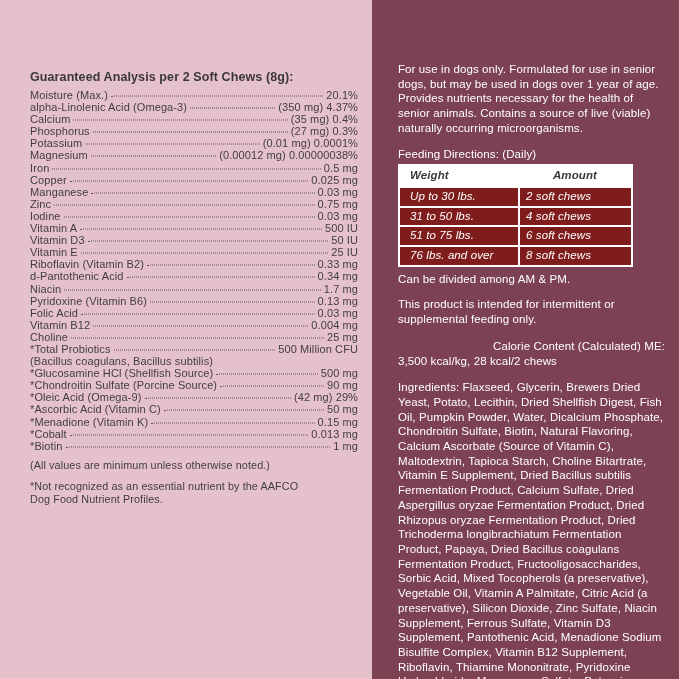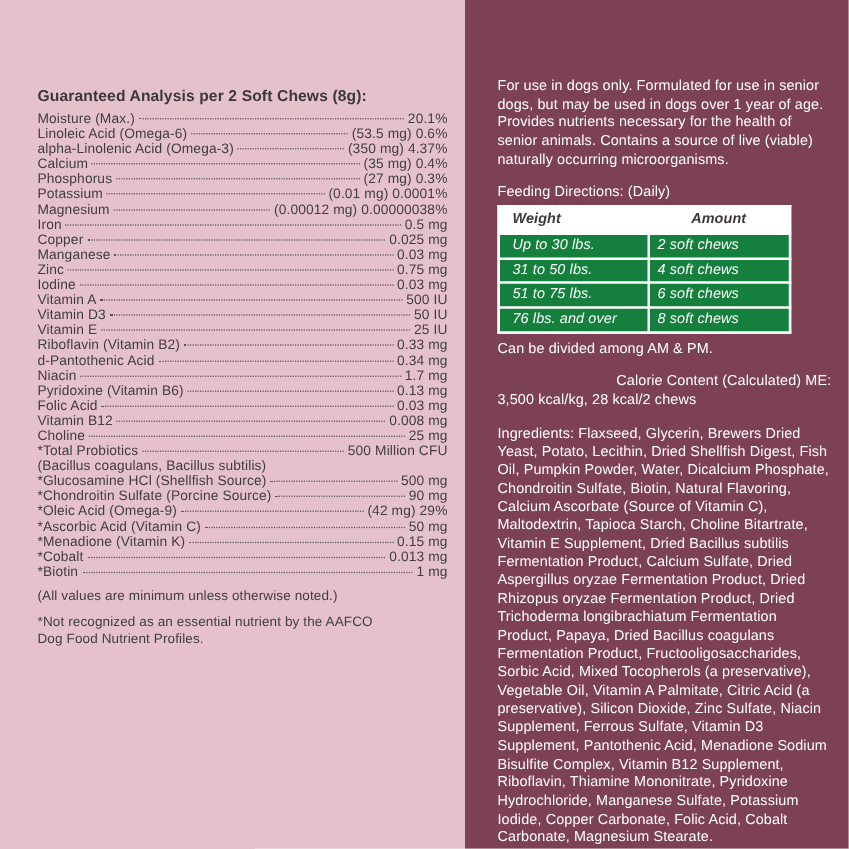--- a/index.html
+++ b/index.html
@@ -36,21 +36,21 @@
   .bold { font-weight: normal; text-align: right; }
   .feed-label { margin-top: 11px; }
   .feed-table { border-collapse: collapse; margin-top: 3px; background: #FFFFFF; border: 2px solid #FFFFFF; font-style: italic; }
   .feed-table th {
     background: #FFFFFF; color: #3B373A; font-size: 11.5px; font-weight: bold;
     padding: 2px 6px 3px 6px;
   }
   .feed-table th.col-weight { text-align: left; padding-left: 10px; width: 120px; }
   .feed-table th.col-amount { text-align: center; width: 113px; }
   .feed-table td {
-    background: #15803d; color: #FFFFFF; font-size: 11.5px;
+    background: #7f1d1d; color: #FFFFFF; font-size: 11.5px;
     border: 2px solid #FFFFFF; padding: 1px 6px 2px 6px;
   }
   .feed-table td.cell-weight { text-align: left; padding-left: 10px; }
   .feed-table td.cell-amount { text-align: left; }
   .after-table { margin-top: 5px; }
   .para-gap { margin-top: 11px; }
   .cal-head { margin-top: 12px; }
   .ingredients { margin-top: 12px; }
 </style>
 </head>
@@ -60,25 +60,20 @@
 
   <section class="left-panel">
     <h2 class="ga-heading">Guaranteed Analysis per 2 Soft Chews (8g):</h2>
     <div class="ga-list">
         <div class="ga-row">
           <span class="ga-label">Moisture (Max.)</span>
           <span class="ga-leader"></span>
           <span class="ga-value">20.1%</span>
         </div>
         <div class="ga-row">
-          <span class="ga-label">Linoleic Acid (Omega-6)</span>
-          <span class="ga-leader"></span>
-          <span class="ga-value">(53.5 mg) 0.6%</span>
-        </div>
-        <div class="ga-row">
           <span class="ga-label">alpha-Linolenic Acid (Omega-3)</span>
           <span class="ga-leader"></span>
           <span class="ga-value">(350 mg) 4.37%</span>
         </div>
         <div class="ga-row">
           <span class="ga-label">Calcium</span>
           <span class="ga-leader"></span>
           <span class="ga-value">(35 mg) 0.4%</span>
         </div>
         <div class="ga-row">
@@ -157,21 +152,21 @@
           <span class="ga-value">0.13 mg</span>
         </div>
         <div class="ga-row">
           <span class="ga-label">Folic Acid</span>
           <span class="ga-leader"></span>
           <span class="ga-value">0.03 mg</span>
         </div>
         <div class="ga-row">
           <span class="ga-label">Vitamin B12</span>
           <span class="ga-leader"></span>
-          <span class="ga-value">0.008 mg</span>
+          <span class="ga-value">0.004 mg</span>
         </div>
         <div class="ga-row">
           <span class="ga-label">Choline</span>
           <span class="ga-leader"></span>
           <span class="ga-value">25 mg</span>
         </div>
         <div class="ga-row">
           <span class="ga-label">*Total Probiotics</span>
           <span class="ga-leader"></span>
           <span class="ga-value">500 Million CFU</span>
@@ -247,20 +242,21 @@
           </tr>
           <tr>
             <td class="cell-weight">76 lbs. and over</td>
             <td class="cell-amount">8 soft chews</td>
           </tr>
         </tbody>
     </table>
 
     <p class="after-table">Can be divided among AM &amp; PM.</p>
 
+    <p class="para-gap">This product is intended for intermittent or supplemental feeding only.</p>
 
     <p class="cal-head bold">Calorie Content (Calculated) ME:</p>
     <p class="cal-value">3,500 kcal/kg, 28 kcal/2 chews</p>
 
     <p class="ingredients"><span class="bold">Ingredients:</span>
       <span>Flaxseed, Glycerin, Brewers Dried Yeast, Potato, Lecithin, Dried Shellfish Digest, Fish Oil, Pumpkin Powder, Water, Dicalcium Phosphate, Chondroitin Sulfate, Biotin, Natural Flavoring, Calcium Ascorbate (Source of Vitamin C), Maltodextrin, Tapioca Starch, Choline Bitartrate, Vitamin E Supplement, Dried Bacillus subtilis Fermentation Product, Calcium Sulfate, Dried Aspergillus oryzae Fermentation Product, Dried Rhizopus oryzae Fermentation Product, Dried Trichoderma longibrachiatum Fermentation Product, Papaya, Dried Bacillus coagulans Fermentation Product, Fructooligosaccharides, Sorbic Acid, Mixed Tocopherols (a preservative), Vegetable Oil, Vitamin A Palmitate, Citric Acid (a preservative), Silicon Dioxide, Zinc Sulfate, Niacin Supplement, Ferrous Sulfate, Vitamin D3 Supplement, Pantothenic Acid, Menadione Sodium Bisulfite Complex, Vitamin B12 Supplement, Riboflavin, Thiamine Mononitrate, Pyridoxine Hydrochloride, Manganese Sulfate, Potassium Iodide, Copper Carbonate, Folic Acid, Cobalt Carbonate, Magnesium Stearate.</span></p>
 
   </section>
 
 </div>

